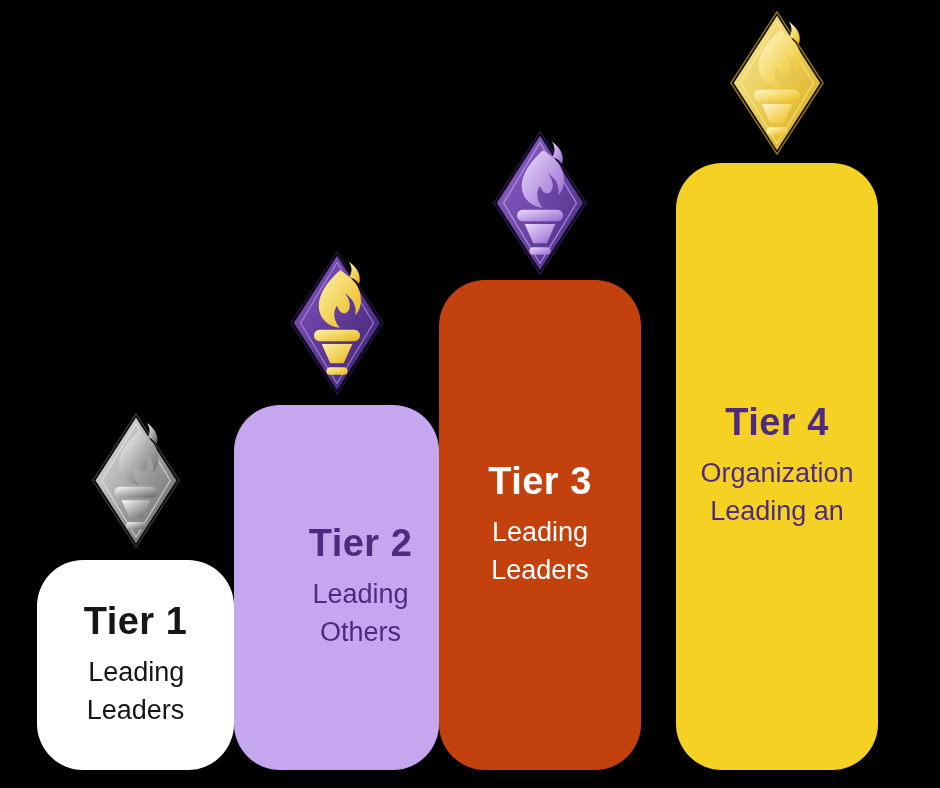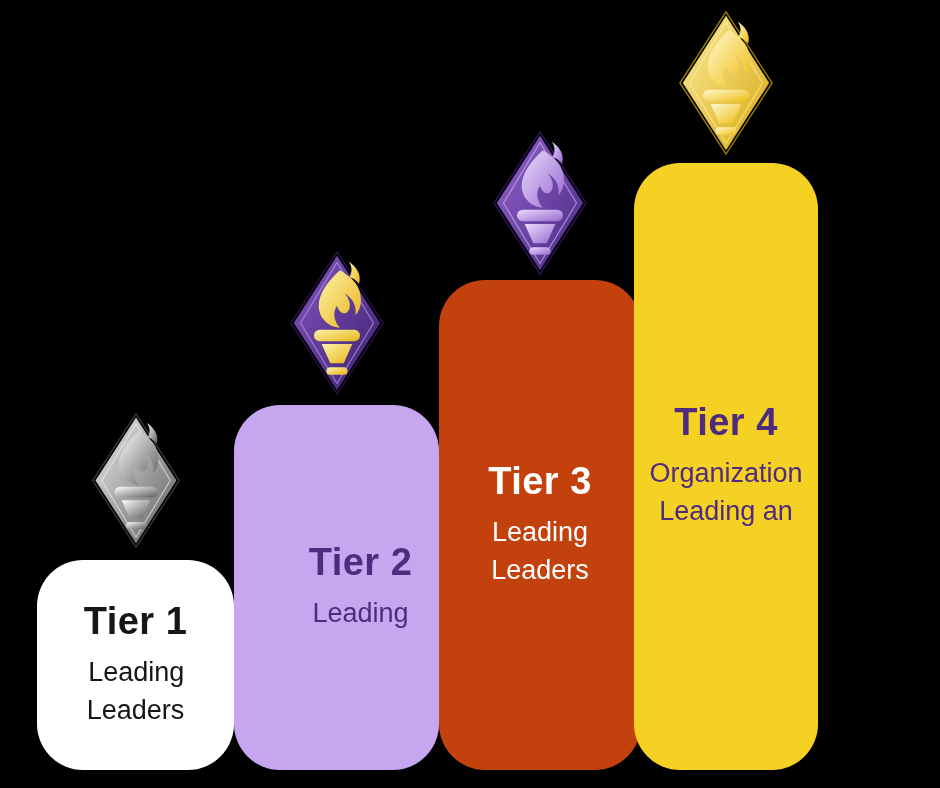--- a/index.html
+++ b/index.html
@@ -16,21 +16,21 @@
     position: absolute;
     bottom: 18px;
     display: flex;
     flex-direction: column;
     align-items: center;
     justify-content: flex-end;
   }
   .tier-1 { left: 37px;  width: 197px; }
   .tier-2 { left: 234px; width: 205px; }
   .tier-3 { left: 439px; width: 202px; }
-  .tier-4 { left: 634px; width: 184px; justify-content: center; }
+  .tier-4 { left: 676px; width: 202px; justify-content: center; }
 
   .badge { display: block; flex: 0 0 auto; }
   .tier-1 .badge { width: 90px; margin-bottom: 12px; }
   .tier-2 .badge { width: 96px; margin-bottom: 10px; }
   .tier-3 .badge { width: 96px; margin-bottom: 5px; }
   .tier-4 .badge { width: 96px; margin-bottom: 8px; }
 
   .block {
     width: 100%;
     border-radius: 46px;
@@ -117,20 +117,21 @@
         <path d="M63,27 C66,22 66,16 62,11 C70,16 76,25 73,34 C70,30 66,28 63,27 Z"></path>
         <rect x="26" y="82" width="48" height="12" rx="6"></rect>
         <path d="M34,97 L66,97 L57,117 L43,117 Z"></path>
         <rect x="39" y="121" width="22" height="8" rx="4"></rect>
       </g>
     </svg>
     <div class="block" style="background: rgb(199, 166, 240); padding-left: 48px;">
       <h2 class="title" style="color: rgb(79, 43, 127);">Tier 2</h2>
       <p class="subtitle" style="color: rgb(79, 43, 127);">
         <span>Leading</span>
+        <span>Others</span>
       </p>
     </div>
   </section>
 
   <section class="tier tier-3">
     <svg class="badge" viewBox="0 0 100 150" aria-hidden="true">
       <defs>
         <linearGradient id="d3" x1="0" y1="0" x2="1" y2="1">
           <stop offset="0" stop-color="#9463CF"></stop>
           <stop offset="1" stop-color="#47297F"></stop>

